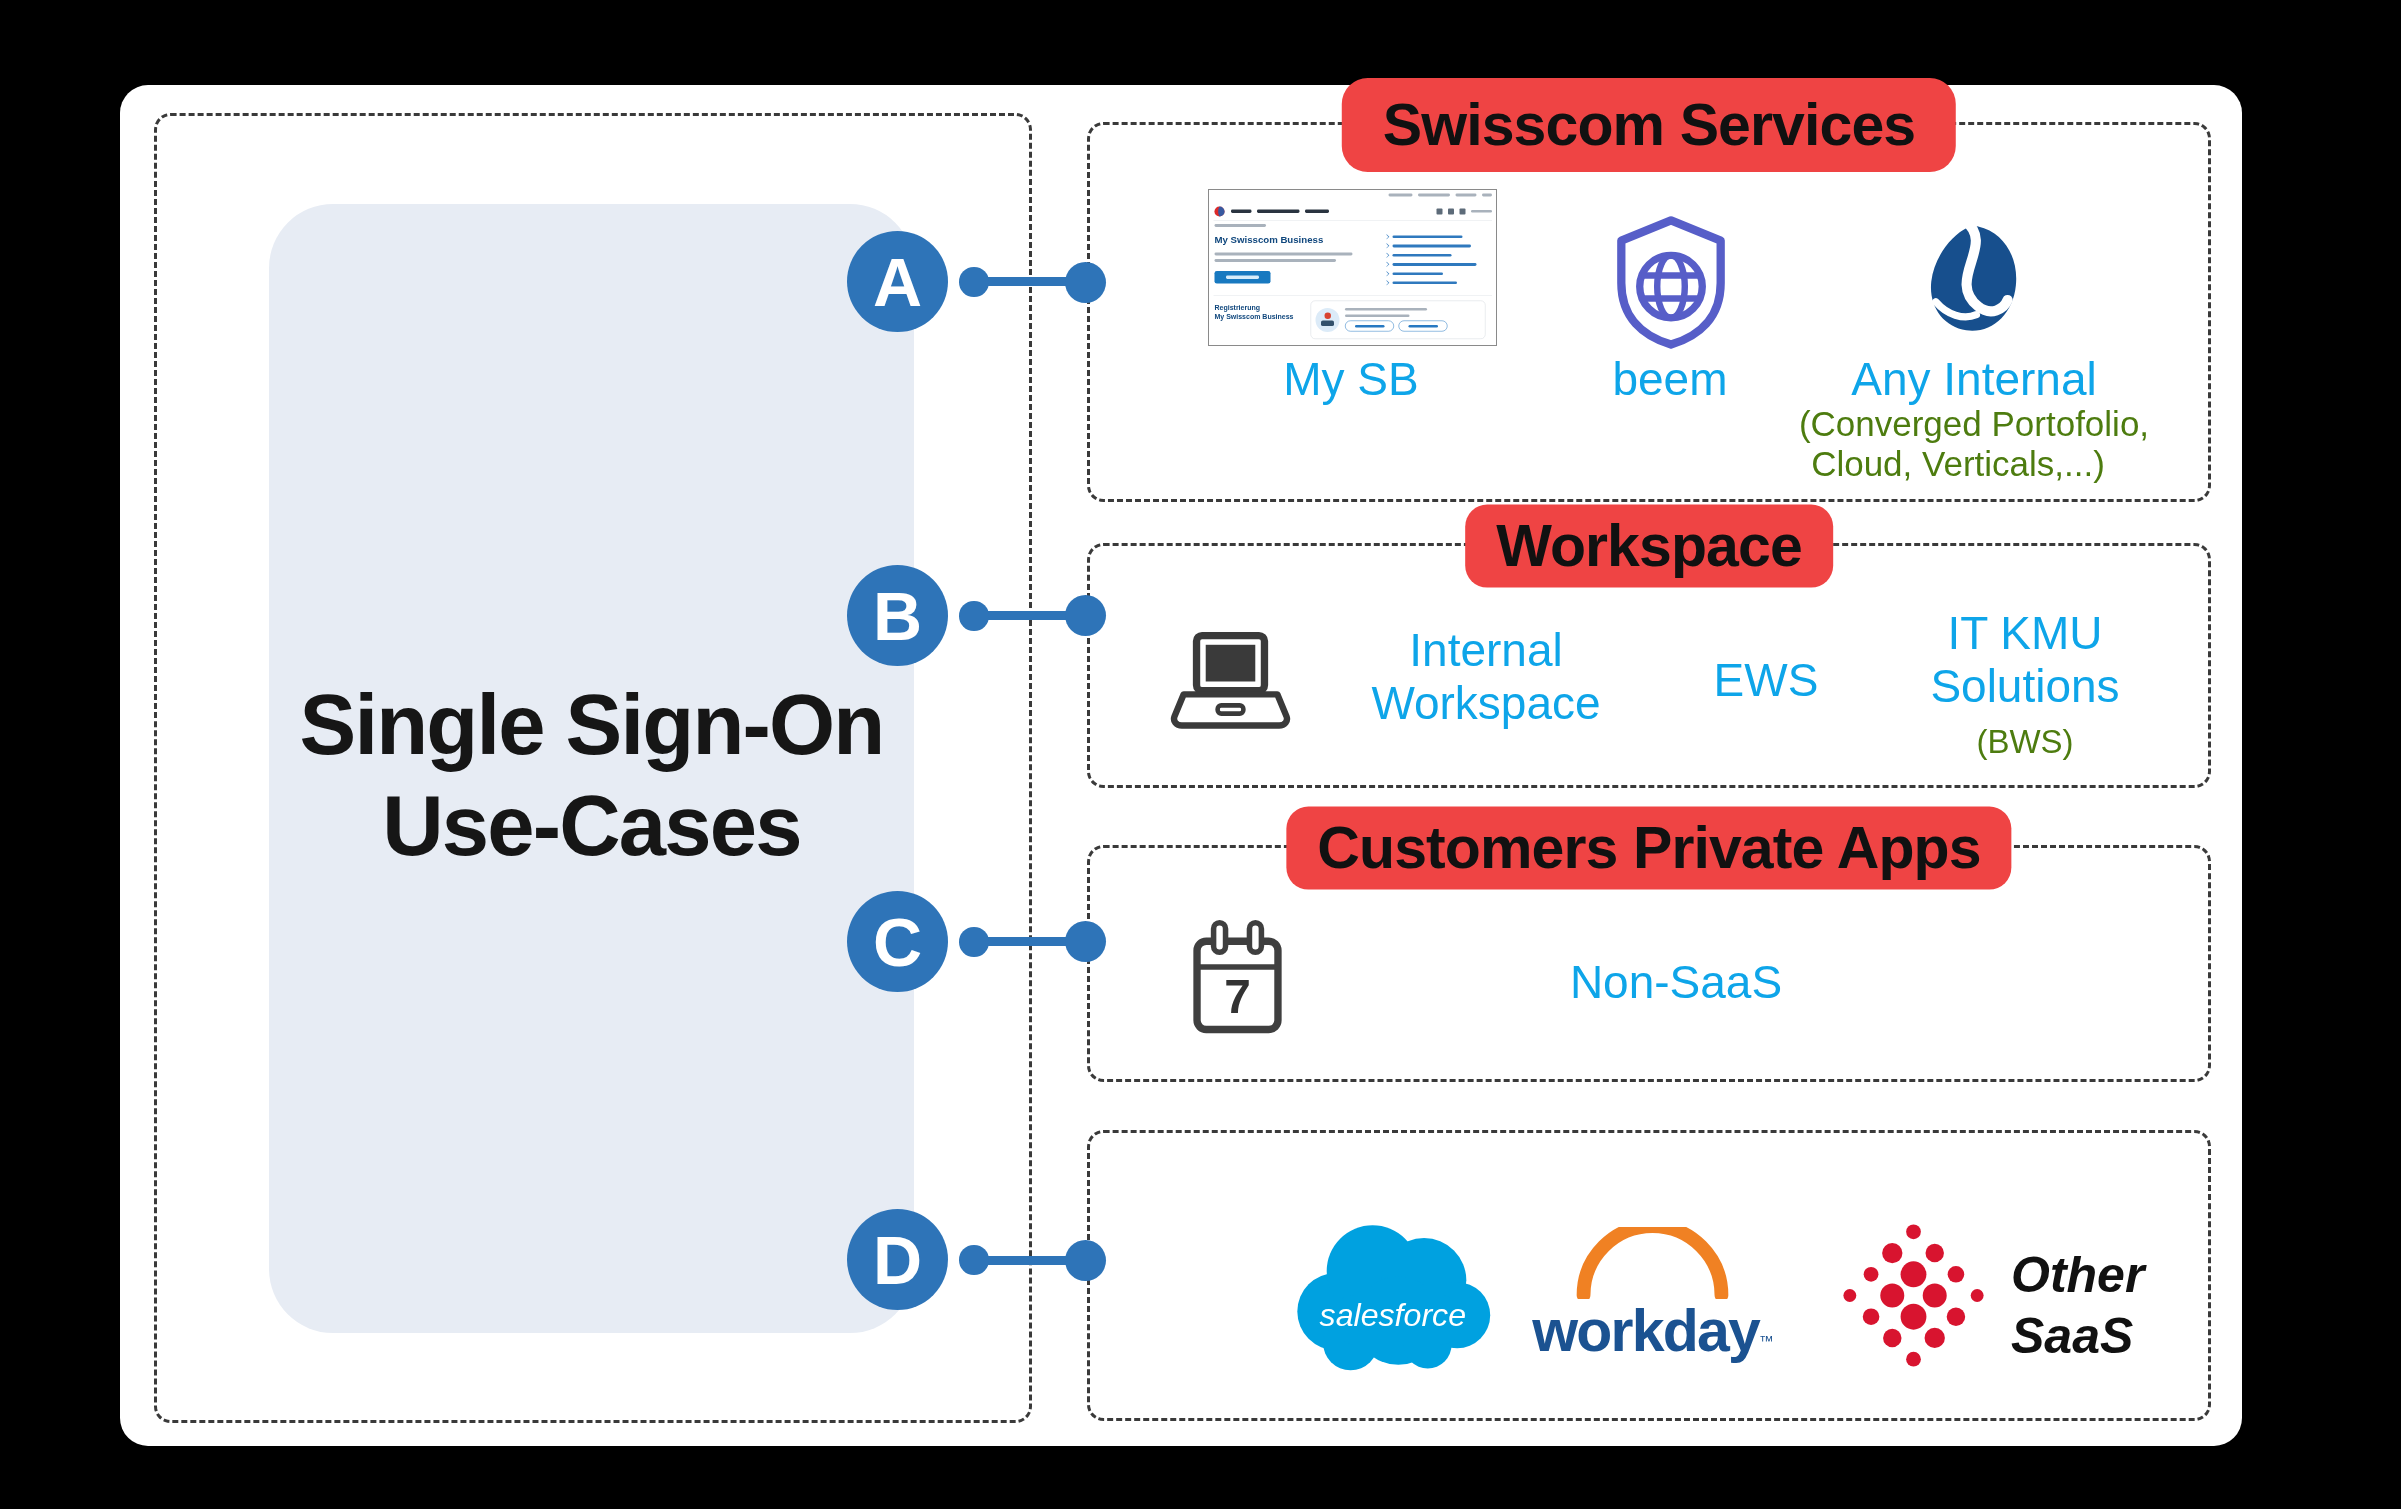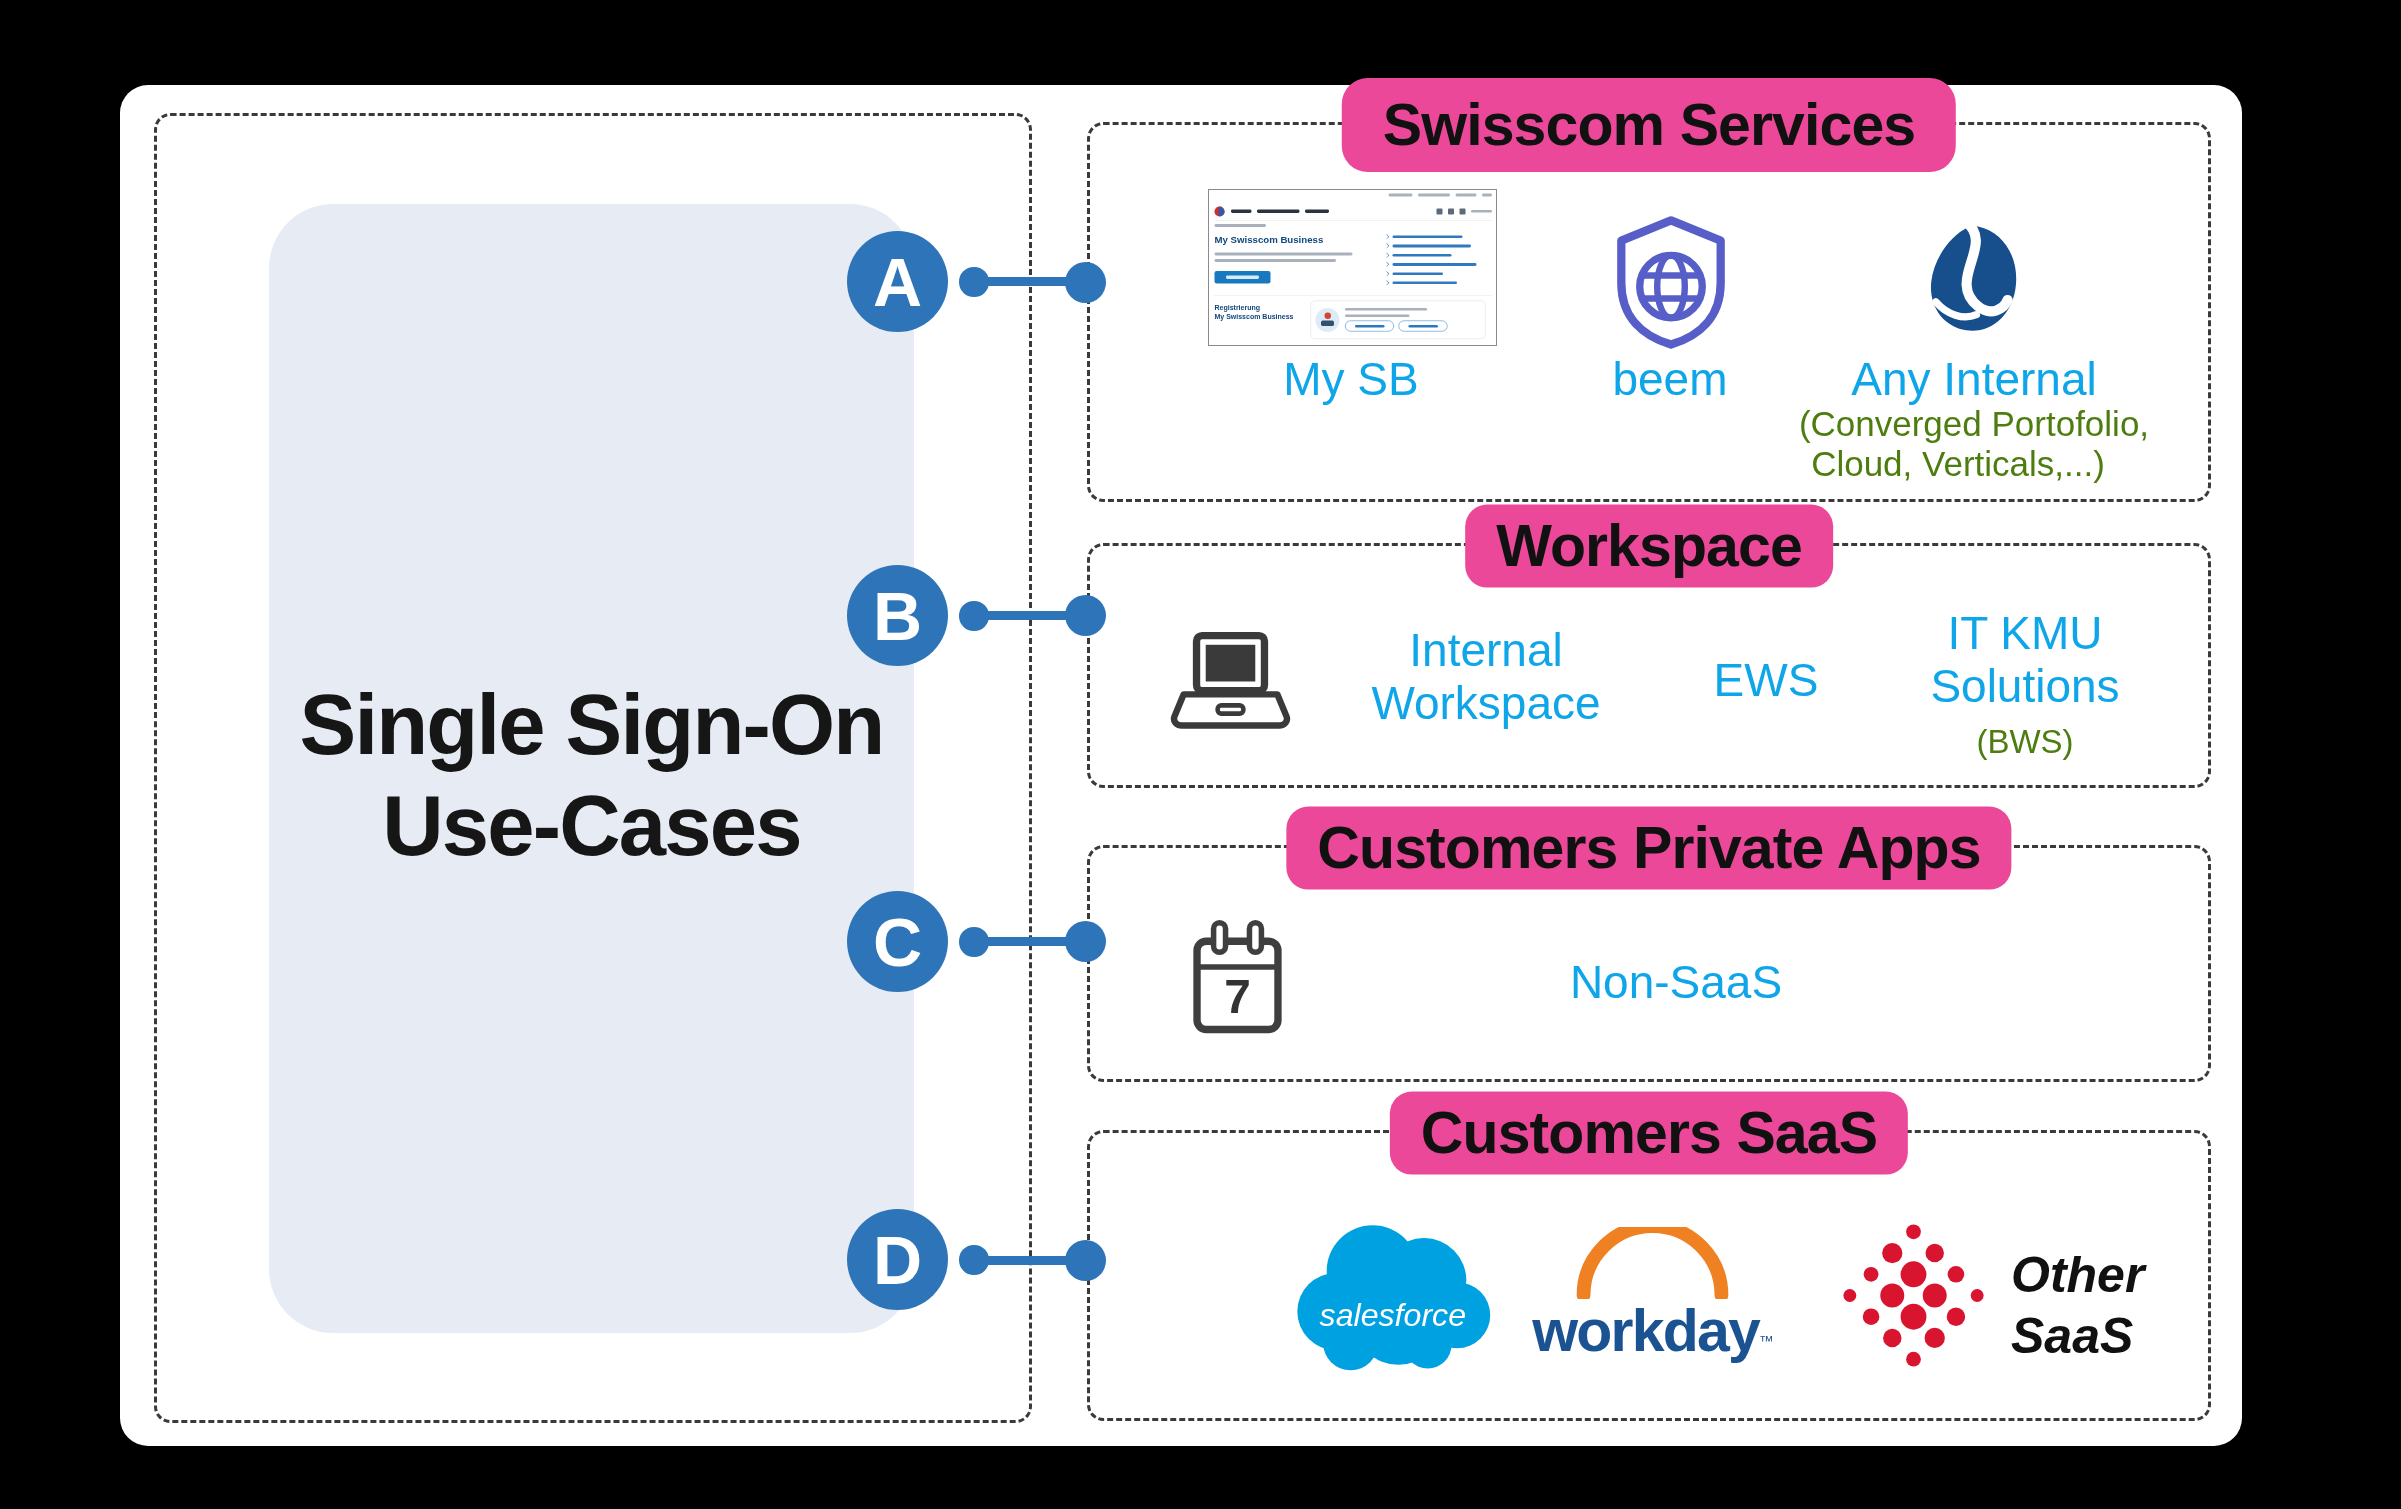--- a/index.html
+++ b/index.html
@@ -10,21 +10,21 @@
   .leftbox{left:154px;top:113px;width:878px;height:1310px;}
   .palebox{position:absolute;left:269px;top:204px;width:645px;height:1129px;background:#E7ECF4;border-radius:64px;}
   .sso-title{position:absolute;left:223px;top:674px;width:737px;text-align:center;
              font-size:85px;font-weight:800;letter-spacing:-1.8px;line-height:101px;color:#161616;}
   
   .boxA{left:1087px;top:122px;width:1124px;height:380px;}
   .boxB{left:1087px;top:543px;width:1124px;height:245px;}
   .boxC{left:1087px;top:845px;width:1124px;height:237px;}
   .boxD{left:1087px;top:1130px;width:1124px;height:291px;}
   .sec-title{position:absolute;left:50%;top:0;transform:translate(-50%,-50%);
-             background:#ec4899;padding:7.4px 31px;white-space:nowrap;
+             background:#ef4444;padding:7.4px 31px;white-space:nowrap;
              font-size:59px;font-weight:800;letter-spacing:-0.9px;color:#111;border-radius:22px;}
   .sec-title.big{padding:13px 41px;border-radius:26px;}
   
   .badge{position:absolute;width:101px;height:101px;border-radius:50%;background:#2E74B8;
          display:flex;align-items:center;justify-content:center;
          color:#fff;font-size:68px;font-weight:700;z-index:6;}
   .conn{position:absolute;z-index:5;}
   .conn .bar{position:absolute;left:974px;width:111px;height:9.2px;background:#2E74B8;}
   .conn .ds{position:absolute;left:959px;width:29.5px;height:29.5px;border-radius:50%;background:#2E74B8;}
   .conn .dl{position:absolute;left:1065px;width:41px;height:41px;border-radius:50%;background:#2E74B8;}
@@ -247,21 +247,20 @@
       <rect x="12" y="26" width="88" height="96" rx="10" fill="#fff" stroke="#3F3F3F" stroke-width="8"></rect>
       <line x1="14" y1="54" x2="98" y2="54" stroke="#3F3F3F" stroke-width="6"></line>
       <rect x="30" y="6" width="13" height="32" rx="6.5" fill="#fff" stroke="#3F3F3F" stroke-width="6"></rect>
       <rect x="69" y="6" width="13" height="32" rx="6.5" fill="#fff" stroke="#3F3F3F" stroke-width="6"></rect>
       <text x="56" y="104" text-anchor="middle" font-size="52" font-weight="bold" fill="#333" font-family="Liberation Sans, sans-serif">7</text>
     </svg>
     <div class="lbl" style="left:448px;top:108px;width:276px;">Non-SaaS</div>
   </div>
 
   <div class="dashedbox boxD">
-    <div class="sec-title">Customers SaaS</div>
 
     <svg class="icon" style="left:198px;top:83px;" width="206" height="169" viewBox="0 0 224 184">
       <g fill="#00A1E0">
         <circle cx="52" cy="104" r="42"></circle>
         <circle cx="92" cy="60" r="50"></circle>
         <circle cx="148" cy="70" r="46"></circle>
         <circle cx="184" cy="108" r="36"></circle>
         <circle cx="120" cy="114" r="48"></circle>
         <circle cx="68" cy="138" r="30"></circle>
         <circle cx="152" cy="140" r="26"></circle>

